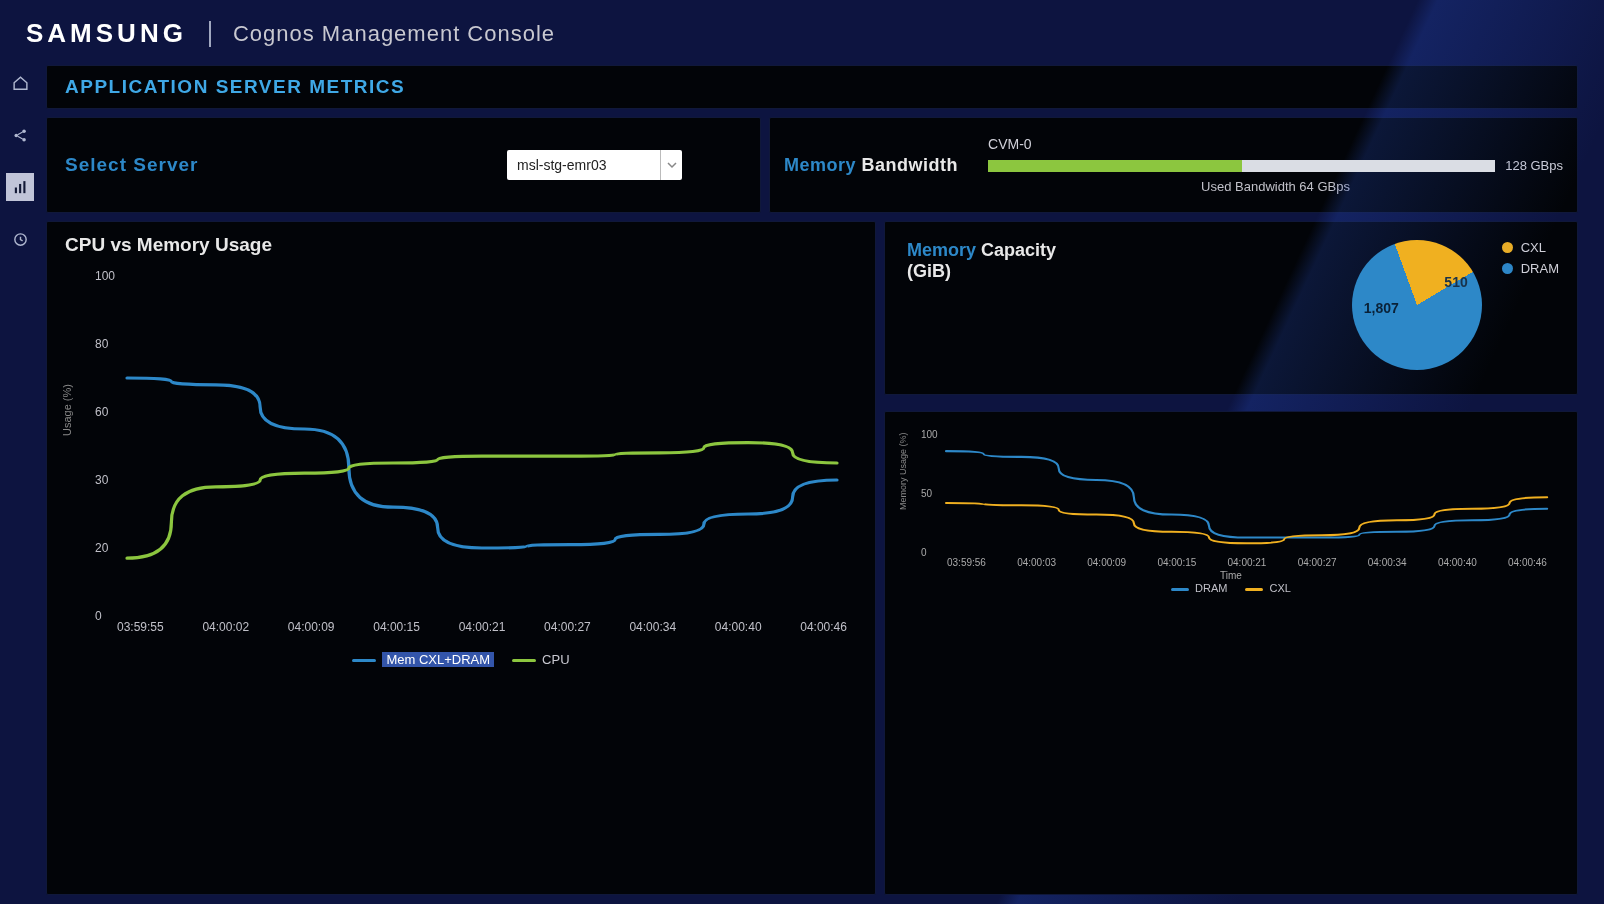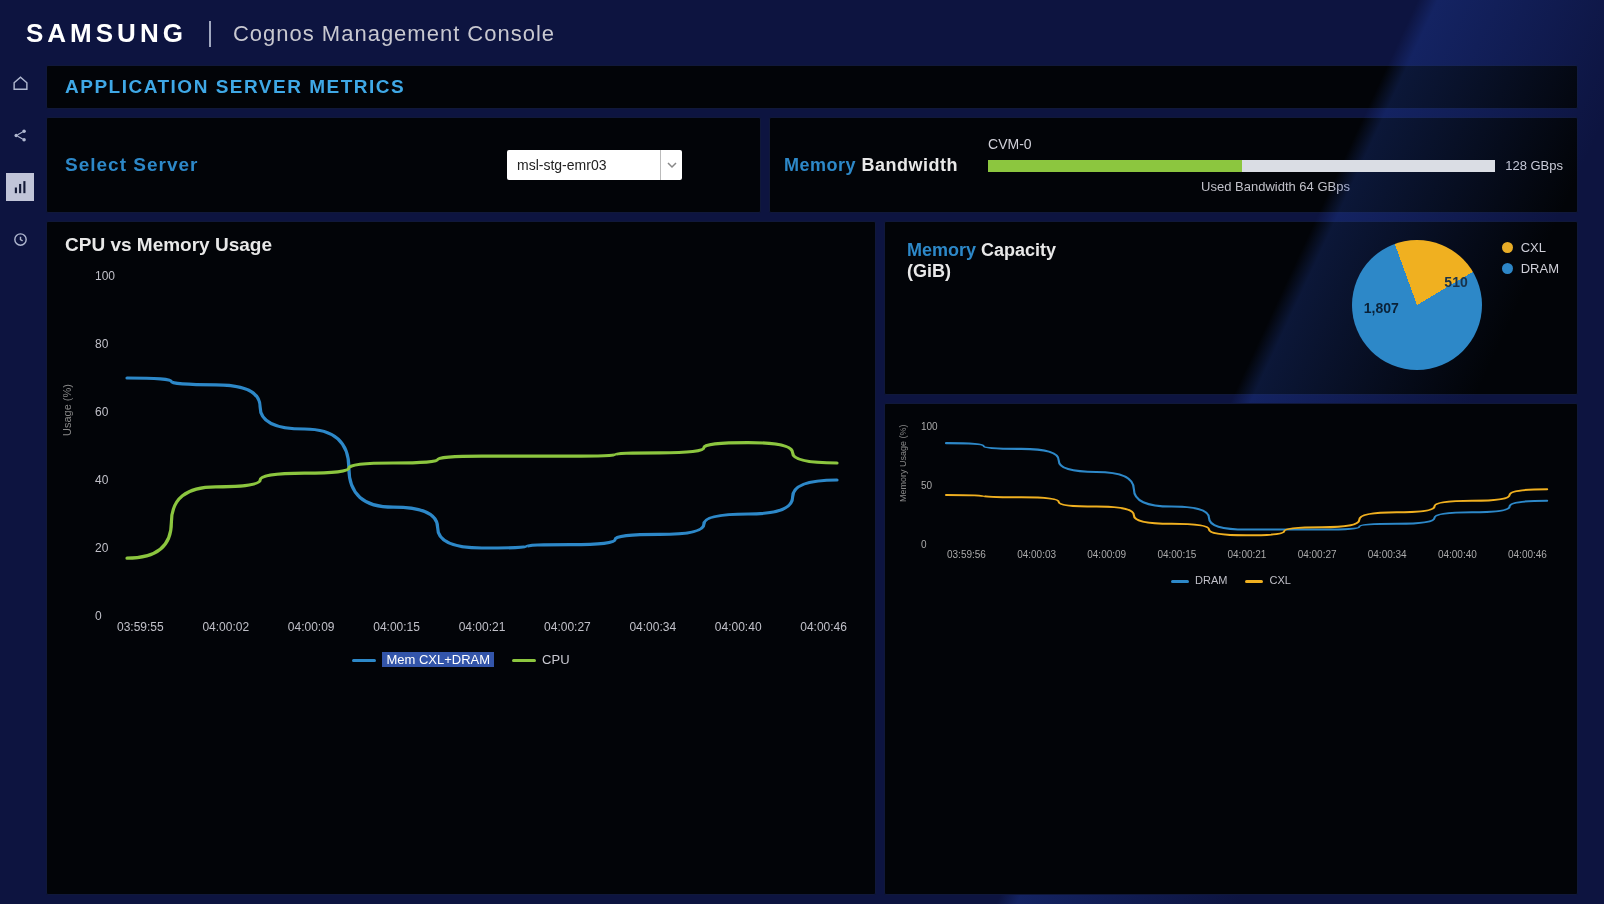--- a/index.html
+++ b/index.html
@@ -42,21 +42,21 @@
   .bw-title { font-size:18px; letter-spacing:.5px; }
   .bw-body { flex:1; }
   .bw-label-top { font-size:14px; color:#d0d0d8; margin-bottom:6px; }
   .bw-bar { position:relative; height:12px; background:#dadde4; }
   .bw-bar-fill { position:absolute; left:0; top:0; bottom:0; background:#8cc63f; }
   .bw-max { font-size:13px; color:#d0d0d8; margin-left:10px; white-space:nowrap; }
   .bw-under { text-align:center; font-size:13px; color:#c0c0c8; margin-top:6px; }
 
   .row-mid { display:flex; gap:8px; flex:1; min-height:0; }
   .left-col { flex:0 0 830px; display:flex; }
-  .right-col { flex:1; display:flex; flex-direction:column; gap:8px; }
+  .right-col { flex:1; display:flex; flex-direction:column; gap:16px; }
 
   .chart-panel { position:relative; }
   .chart-title { font-size:19px; font-weight:700; color:#e8e8e8; margin-bottom:10px; }
 
   
   .chart-area { position:relative; height:380px; margin:4px 10px 0 10px; }
   .ylabel { position:absolute; left:-8px; top:50%; transform:rotate(-90deg) translateX(30px); transform-origin:left; font-size:11px; color:#888; }
   .axis-tick-y { position:absolute; left:0; font-size:12px; color:#c0c0c8; transform:translateY(-50%); }
   .xaxis { position:absolute; bottom:0; left:42px; right:0; height:30px; display:flex; justify-content:space-between; }
   .xaxis span { font-size:12px; color:#c0c0c8; }
@@ -167,21 +167,21 @@
 
     <div class="row-mid">
 
       <div class="left-col">
         <div class="panel chart-panel" style="flex:1; display:flex; flex-direction:column;">
           <div class="chart-title">CPU vs Memory Usage</div>
           <div class="chart-area" id="mainChart">
             <div class="ylabel">Usage (%)</div>
           <div class="axis-tick-y" style="top: 346px; left: 20px;">0</div>
               <div class="axis-tick-y" style="top: 278px; left: 20px;">20</div>
-              <div class="axis-tick-y" style="top: 210px; left: 20px;">40</div>
+              <div class="axis-tick-y" style="top: 210px; left: 20px;">30</div>
               <div class="axis-tick-y" style="top: 142px; left: 20px;">60</div>
               <div class="axis-tick-y" style="top: 74px; left: 20px;">80</div>
               <div class="axis-tick-y" style="top: 6px; left: 20px;">100</div>
               <div class="xaxis">
                 <span>03:59:55</span>
                 <span>04:00:02</span>
                 <span>04:00:09</span>
                 <span>04:00:15</span>
                 <span>04:00:21</span>
                 <span>04:00:27</span>
@@ -239,20 +239,21 @@
                 <span>03:59:56</span>
                 <span>04:00:03</span>
                 <span>04:00:09</span>
                 <span>04:00:15</span>
                 <span>04:00:21</span>
                 <span>04:00:27</span>
                 <span>04:00:34</span>
                 <span>04:00:40</span>
                 <span>04:00:46</span>
               </div>
+              <div class="small-xaxis-label">Time</div>
               <svg class="curve" viewBox="0 0 664 150" preserveAspectRatio="none">
                 <path d="M 40 21.700000000000003 Q 78.5 21.700000000000003 78.5 24.65 T 117 27.599999999999994 Q 155.5 27.599999999999994 155.5 39.4 T 194 51.2 Q 232.5 51.2 232.5 68.9 T 271 86.6 Q 309.5 86.6 309.5 98.4 T 348 110.2 Q 386.5 110.2 386.5 110.2 T 425 110.2 Q 463.5 110.2 463.5 107.25 T 502 104.3 Q 540.5 104.3 540.5 98.4 T 579 92.5 Q 617.5 92.5 617.5 86.6 T 656 80.7" fill="none" stroke="#2d88c8" stroke-width="2.2" stroke-linecap="round"></path>
                 <path d="M 40 74.8 Q 78.5 74.8 78.5 75.97999999999999 T 117 77.16 Q 155.5 77.16 155.5 81.88 T 194 86.6 Q 232.5 86.6 232.5 95.44999999999999 T 271 104.3 Q 309.5 104.3 309.5 110.19999999999999 T 348 116.1 Q 386.5 116.1 386.5 111.97 T 425 107.84 Q 463.5 107.84 463.5 100.17 T 502 92.5 Q 540.5 92.5 540.5 86.6 T 579 80.7 Q 617.5 80.7 617.5 74.80000000000001 T 656 68.9" fill="none" stroke="#f0b020" stroke-width="2.2" stroke-linecap="round"></path>
               </svg>
             </div>
           <div class="small-legend" id="smallLegend">
               <span><span class="legend-swatch" style="background: rgb(45, 136, 200); width: 18px;"></span>DRAM</span>
               <span><span class="legend-swatch" style="background: rgb(240, 176, 32); width: 18px;"></span>CXL</span>
             </div>
         </div>

